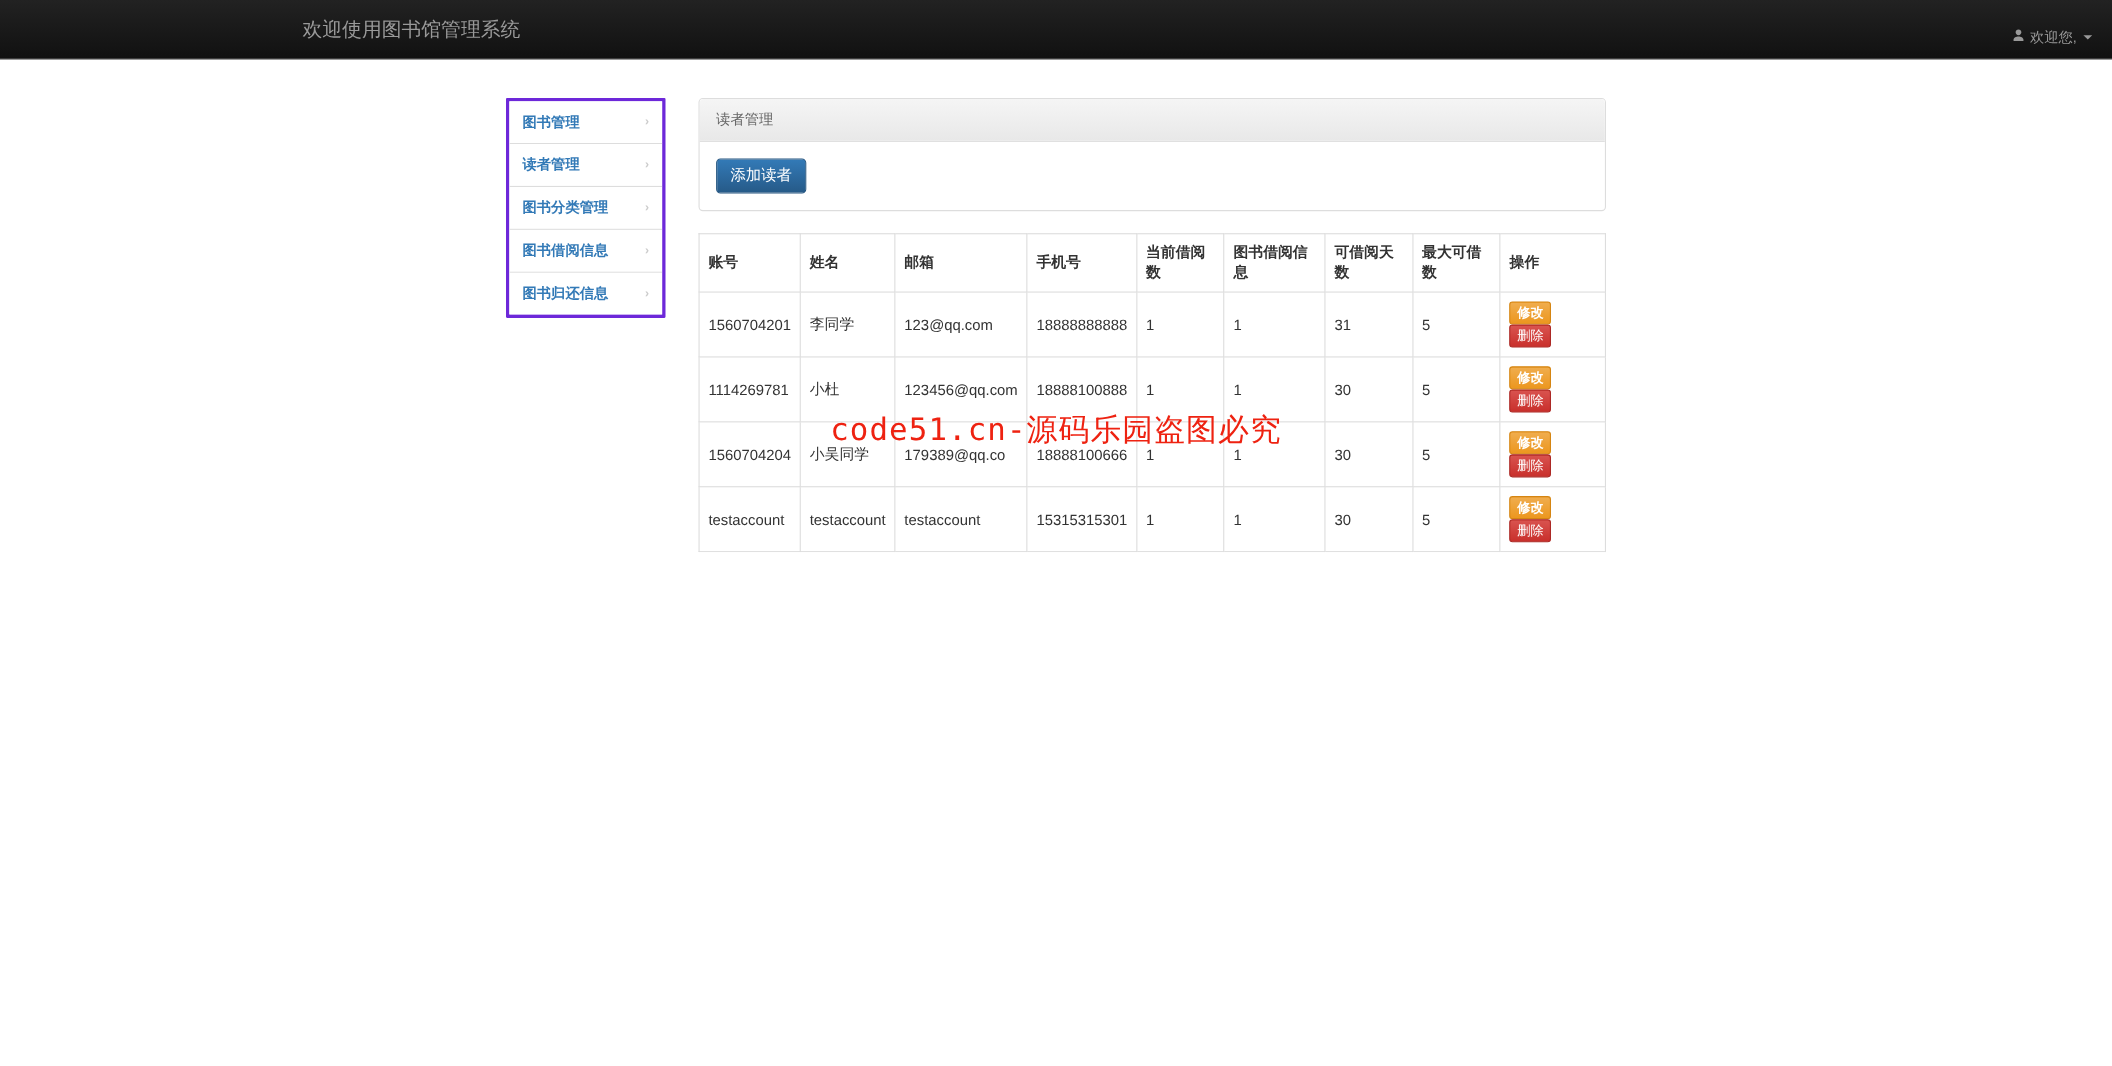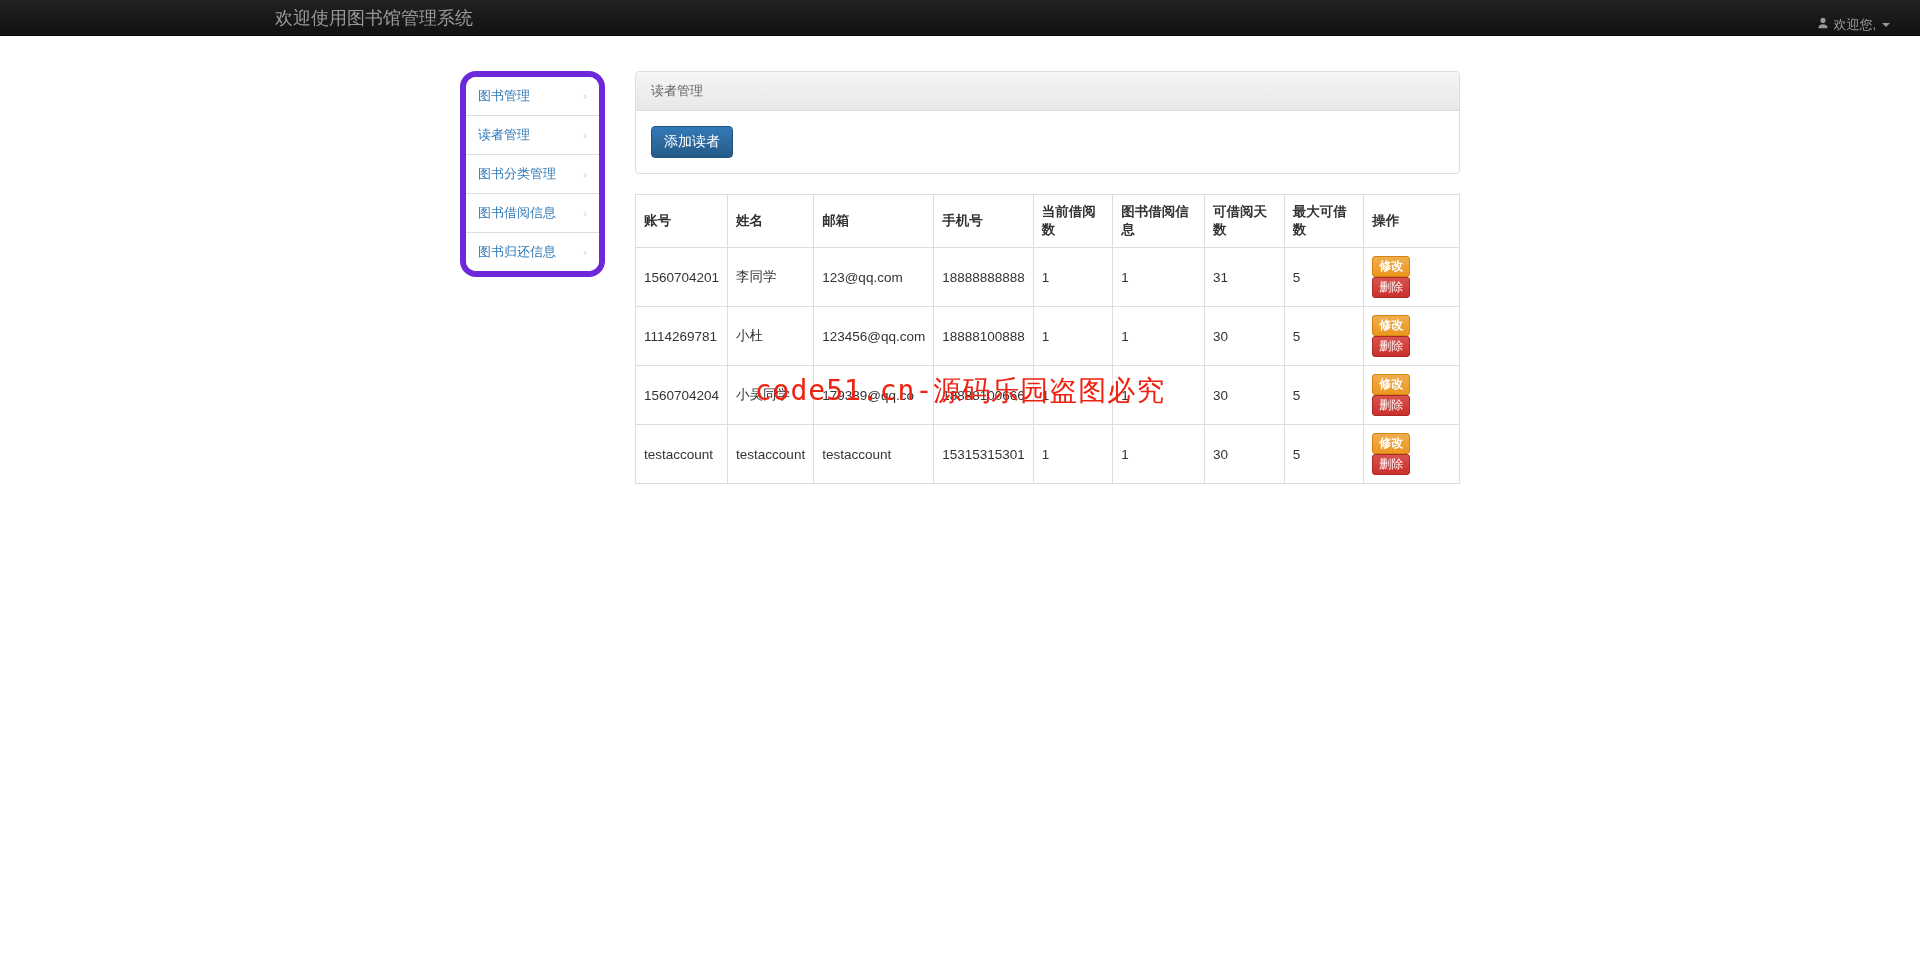--- a/index.html
+++ b/index.html
@@ -1,24 +1,24 @@
 <!DOCTYPE html>
 <html><head>
 <meta charset="utf-8">
 <style>
 * { box-sizing: border-box; margin: 0; padding: 0; }
 body { font-family: "Helvetica Neue", Helvetica, Arial, "Microsoft YaHei", sans-serif; font-size: 14px; color: #333; background: #fff; }
-.navbar { background: linear-gradient(to bottom, #222, #111); border-bottom: 1px solid #080808; height: 36px; display: flex; align-items: center; padding: 12px 20px; position: relative; }
+.navbar { background: linear-gradient(to bottom, #222, #111); border-bottom: 1px solid #080808; height: 54px; display: flex; align-items: center; padding: 12px 20px; position: relative; }
 .navbar-brand { color: #999; font-size: 18px; padding-left: 255px; }
-.navbar-right { position: absolute; right: 30px; display: flex; align-items: center; color: #999; font-size: 13px; cursor: pointer; margin-top: 14px; }
+.navbar-right { position: absolute; right: 18px; display: flex; align-items: center; color: #999; font-size: 13px; cursor: pointer; margin-top: 14px; }
 .navbar-right .user-icon { margin-right: 4px; }
 .navbar-right .caret { margin-left: 6px; display: inline-block; width: 0; height: 0; border-left: 4px solid transparent; border-right: 4px solid transparent; border-top: 4px solid #999; vertical-align: middle; }
 .container { max-width: 1020px; margin: 35px auto 0; display: flex; gap: 30px; padding: 0 10px; }
 .sidebar { width: 145px; flex-shrink: 0; }
-.list-group { border: 6px solid #6d28d9; border-radius: 16px; overflow: hidden; background: #fff; }
+.list-group { border: 3px solid #6d28d9; border-radius: 1px; overflow: hidden; background: #fff; font-weight: bold; }
 .list-group-item { display: flex; justify-content: space-between; align-items: center; padding: 10px 12px; border-bottom: 1px solid #ddd; color: #337ab7; font-size: 13px; cursor: pointer; background: #fff; }
 .list-group-item:last-child { border-bottom: none; }
 .chevron { color: #ccc; font-size: 11px; }
 .main { flex: 1; }
 .panel { border: 1px solid #ddd; border-radius: 4px; margin-bottom: 20px; background: #fff; }
 .panel-heading { background: linear-gradient(to bottom, #f5f5f5, #e8e8e8); border-bottom: 1px solid #ddd; padding: 10px 15px; color: #666; font-size: 13px; border-radius: 4px 4px 0 0; }
 .panel-body { padding: 15px; }
 .btn { display: inline-block; padding: 6px 12px; font-size: 14px; border-radius: 4px; cursor: pointer; border: 1px solid transparent; text-align: center; }
 .btn-primary { background: linear-gradient(to bottom, #337ab7, #265a88); border-color: #245580; color: #fff; }
 .btn-xs { padding: 1px 6px; font-size: 12px; border-radius: 3px; }

